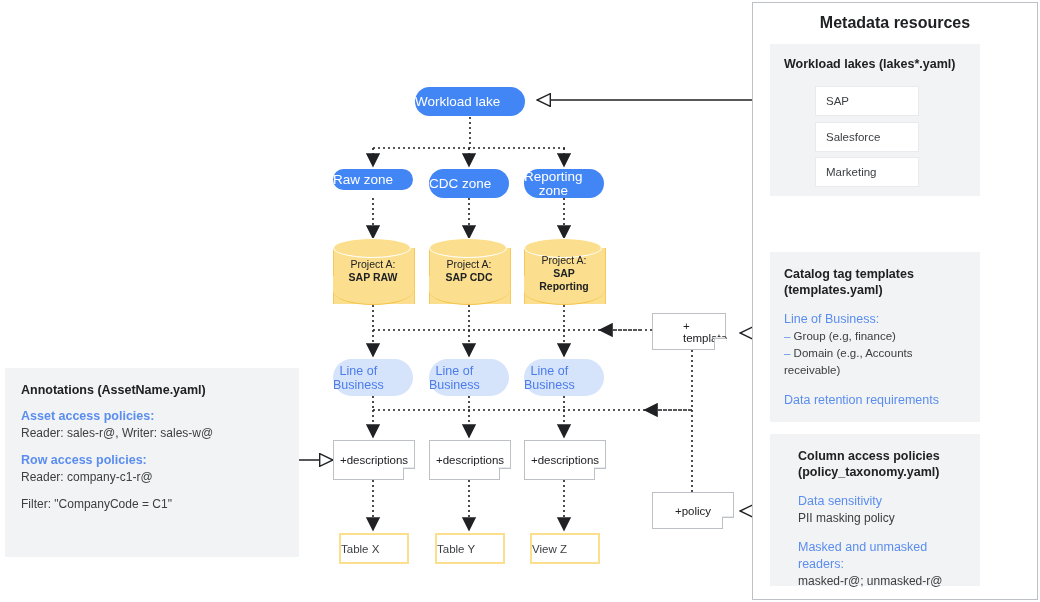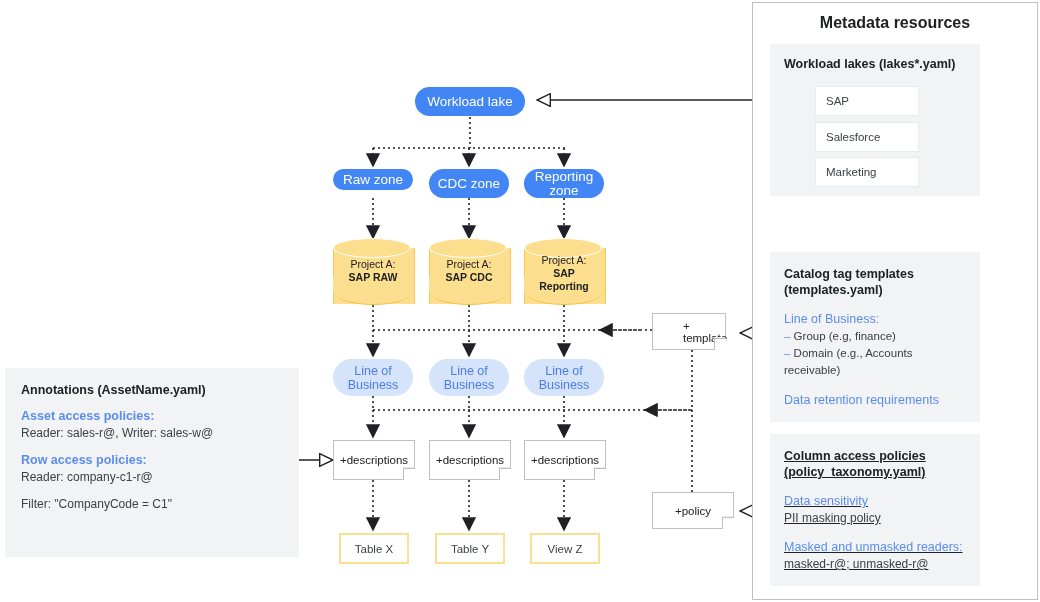--- a/index.html
+++ b/index.html
@@ -3,21 +3,21 @@
 <meta charset="utf-8">
 <style>
   html,body{margin:0;padding:0;background:#fff;}
   body{width:1040px;height:602px;position:relative;overflow:hidden;
        font-family:"Liberation Sans","DejaVu Sans",sans-serif;color:#202124;}
   .canvas{position:absolute;inset:0;}
   svg.wires{position:absolute;left:0;top:0;width:1040px;height:602px;pointer-events:none;}
 
   
   .pill{position:absolute;border-radius:999px;display:flex;align-items:center;
-        justify-content:center;text-align:center;box-sizing:border-box;}
+        text-align:center;box-sizing:border-box;}
   .pill-blue{background:#4285f4;color:#fff;font-size:13.5px;line-height:14px;}
   .pill-lob{background:#d6e4fb;color:#4b7ceb;font-size:12.5px;line-height:14px;}
 
   
   .cyl{position:absolute;width:80px;height:72px;}
   .cyl .body{position:absolute;left:0;top:10px;width:80px;height:56px;
              background:#fbdf8e;border-left:1px solid #f6c958;border-right:1px solid #f6c958;}
   .cyl .bot{position:absolute;left:0;top:38px;width:80px;height:28px;
             background:#fbdf8e;border-radius:0 0 40px 40px / 0 0 14px 14px;
             border-bottom:1px solid #f3c24a;}
@@ -31,21 +31,21 @@
   .note{position:absolute;background:#fff;border:1px solid #bdc1c6;box-sizing:border-box;
         display:flex;align-items:center;justify-content:center;font-size:11.5px;color:#202124;}
   .note::after{content:"";position:absolute;right:-1px;bottom:-1px;width:11px;height:11px;
         background:#fff;border-left:1px solid #bdc1c6;border-top:1px solid #bdc1c6;
         transform:rotate(0deg);}
   .note .fold{position:absolute;right:0;bottom:0;width:12px;height:12px;
         background:linear-gradient(225deg,#e8eaed 0 50%,transparent 50%);}
 
   
   .tbox{position:absolute;background:#fff;border:2px solid #fcdf8e;box-sizing:border-box;
-        display:flex;align-items:center;justify-content:center;font-size:11.5px;color:#3c4043;}
+        display:flex;align-items:center;justify-content:flex-start;font-size:11.5px;color:#3c4043;}
 
   
   .gbox{position:absolute;background:#f1f3f4;box-sizing:border-box;}
   .gbox .h{font-weight:bold;font-size:12.5px;line-height:16px;color:#202124;}
   .gbox .p{font-size:12px;line-height:17px;color:#3c4043;}
   .gbox .blue{color:#5b8def;font-size:12.5px;line-height:17px;font-weight:bold;}
   .gbox .bluehead{color:#5b8def;font-size:12.5px;line-height:17px;font-weight:normal;}
   .gbox ul{margin:0;padding:0;list-style:none;}
   .gbox li{font-size:11.5px;line-height:17px;color:#3c4043;}
   .gbox li .dash{color:#5b8def;}
@@ -241,21 +241,21 @@
     <div class="bluehead" style="margin-top:13px;">Line of Business:</div>
     <ul>
       <li><span class="dash">–</span>
         <span>Group (e.g, finance)</span></li>
       <li><span class="dash">–</span>
         <span>Domain (e.g., Accounts receivable)</span></li>
     </ul>
     <div class="bluehead" style="margin-top:13px;">Data retention requirements</div>
   </div>
 
-  <div class="gbox" style="left:770px;top:434px;width:210px;height:152px;padding:14px 14px;text-decoration:underline;">
+  <div class="gbox" style="left:770px;top:434px;width:210px;height:152px;padding:14px 28px;">
     <div class="h">Column access policies</div>
     <div class="h">(policy_taxonomy.yaml)</div>
     <div class="bluehead" style="margin-top:13px;">Data sensitivity</div>
     <div class="p">PII masking policy</div>
     <div class="bluehead" style="margin-top:12px;">Masked and unmasked readers:</div>
     <div class="p">masked-r@; unmasked-r@</div>
   </div>
 
 </div>
 

